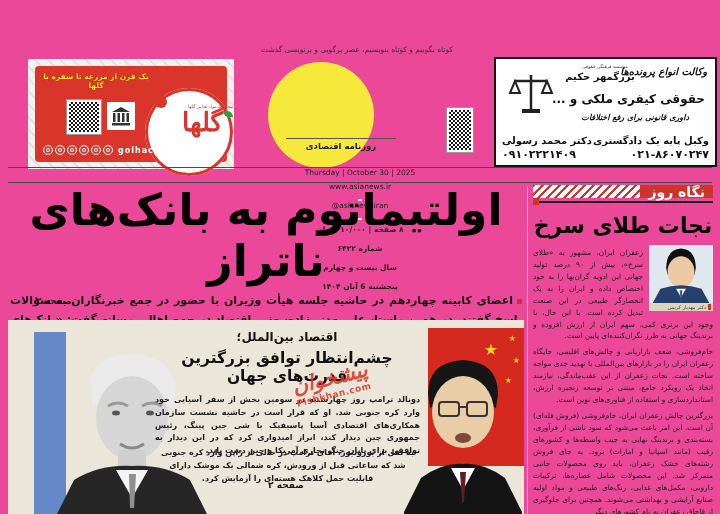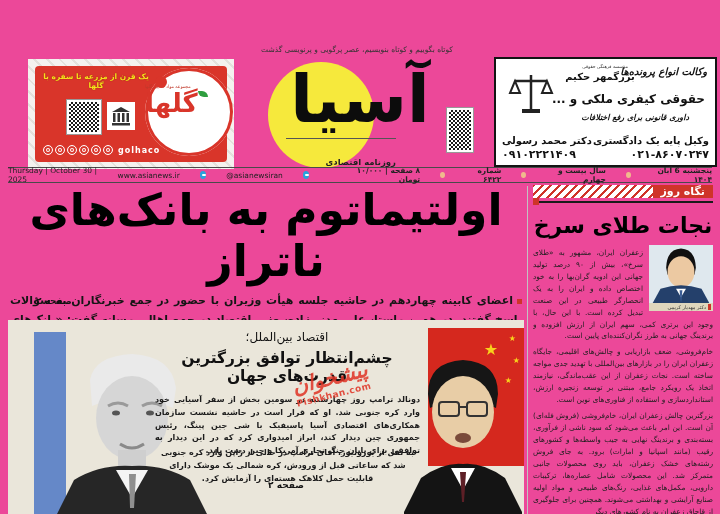--- a/index.html
+++ b/index.html
@@ -5,32 +5,32 @@
   html,body{margin:0;padding:0;background:#fff;}
   .page{position:relative;width:720px;height:514px;background:#ec4899;overflow:hidden;
         font-family:"DejaVu Sans",sans-serif;color:#111;}
   
   .tagline{position:absolute;left:248px;top:45px;width:218px;text-align:center;
            font-size:7.5px;color:#333;direction:rtl;}
   .logo-circle{position:absolute;left:268px;top:62px;width:106px;height:106px;
                border-radius:50%;background:#f6e93c;}
   .logo-text{position:absolute;left:240px;top:50px;width:240px;text-align:center;
              font-size:66px;font-weight:bold;color:#0c0c0c;line-height:1.5;}
-  .logo-sub{position:absolute;left:286px;top:138px;width:110px;text-align:right;
-            font-size:8.5px;font-weight:bold;color:#222;direction:rtl;border-top:1px solid #555;padding-top:18px;}
+  .logo-sub{position:absolute;left:286px;top:138px;width:110px;text-align:center;
+            font-size:8.5px;font-weight:bold;color:#222;direction:rtl;border-top:1px solid #555;padding-top:2px;}
   .qr{background:repeating-conic-gradient(#1a1a1a 0% 25%,#fff 0% 50%) 0 0/4px 4px;border:2px solid #fff;outline:1px solid #999;}
   .mast-qr{position:absolute;left:447px;top:108px;width:22px;height:40px;}
   
   .ad-golha{position:absolute;left:28px;top:59px;width:206px;height:110px;background:#f4f2ef;
             background-image:repeating-linear-gradient(45deg,#e3e1dc 0 2px,transparent 2px 9px);}
   .golha-inner{position:absolute;inset:7px;background:#d9352a;border-radius:4px;overflow:visible;}
   .golha-slogan{position:absolute;top:6px;right:76px;width:110px;text-align:center;color:#f9e11b;
                 font-size:7.5px;font-weight:bold;direction:rtl;text-shadow:0 0 1px #7a1410;}
-  .golha-circle{position:absolute;right:-6px;top:2px;width:88px;height:88px;background:#fff;
-                border-radius:50%;box-shadow:0 0 0 3px #d9352a inset;text-align:left;direction:rtl;}
+  .golha-circle{position:absolute;right:-6px;top:22px;width:88px;height:88px;background:#fff;
+                border-radius:50%;box-shadow:0 0 0 3px #d9352a inset;text-align:right;direction:rtl;font-family:Liberation Serif, serif;}
   .golha-circle-top{font-size:4.5px;color:#c0392b;margin-top:16px;}
   .golha-brand{font-size:26px;font-weight:bold;color:#d9352a;line-height:1.1;}
   .leaf{display:inline-block;width:10px;height:6px;background:#2f9e3f;border-radius:0 6px 0 6px;
         vertical-align:top;margin-top:2px;}
   .chef{position:absolute;top:8px;left:10px;width:12px;height:12px;border-radius:50%;background:#d9352a;}
   .golha-qr{position:absolute;left:32px;top:34px;width:30px;height:30px;}
   .golha-unesco{position:absolute;left:72px;top:36px;width:28px;height:28px;background:#fff;
                 display:flex;align-items:center;justify-content:center;}
   .golha-social{position:absolute;left:8px;bottom:7px;display:flex;gap:2px;align-items:center;}
   .soc-dot{width:8px;height:8px;border-radius:50%;border:1px solid #fff;background:#d9352a;
@@ -46,59 +46,59 @@
   .legal-logo{position:absolute;left:5px;top:6px;width:56px;height:58px;}
   .legal-l2{position:absolute;top:33px;right:10px;font-weight:bold;font-size:12px;}
   .legal-l3{position:absolute;top:53px;right:26px;font-family:"DejaVu Serif",serif;font-style:italic;
             font-weight:bold;font-size:8px;}
   .legal-cols{position:absolute;left:6px;right:6px;bottom:4px;direction:ltr;}
   .legal-row{display:flex;justify-content:space-between;font-weight:bold;}
   .legal-row.names{font-size:10px;margin-bottom:2px;}
   .legal-row.phones{font-size:11px;letter-spacing:.5px;}
   
   .date-bar{position:absolute;left:8px;right:8px;top:167px;height:14px;border-top:1px solid #4a4a4a;
-            border-bottom:1px solid #4a4a4a;display:flex;align-items:center;font-size:7.5px;color:#222;gap:20px;}
+            border-bottom:1px solid #4a4a4a;display:flex;align-items:center;font-size:7.5px;color:#222;gap:5px;flex-direction:column;}
   .db-spacer{flex:1;}
   .blue-ic{width:8px;height:8px;border-radius:50%;background:#2aa3dc;position:relative;}
   .blue-ic::after{content:"";position:absolute;left:2px;top:3px;width:4px;height:2px;background:#fff;border-radius:1px;}
   .orange-dot{width:6px;height:6px;border-radius:50%;background:#f0b98d;}
   .db-fa{direction:rtl;font-weight:bold;}
   
   .lead{position:absolute;left:10px;top:184px;width:512px;direction:rtl;}
   .lead-headline{font-size:44px;font-weight:bold;text-align:center;letter-spacing:-1px;color:#000;}
   .lead-body{margin-top:6px;font-size:11px;font-weight:bold;text-align:justify;line-height:1.7;color:#151515;}
   .red-bullet{display:inline-block;width:5px;height:5px;background:#cf3429;margin-left:4px;}
   .lead-last{text-align:center;font-size:9.5px;font-weight:bold;margin-top:2px;}
   .lead-page{position:absolute;left:36px;top:296px;font-size:9px;font-weight:bold;direction:rtl;}
   
   .feature{position:absolute;left:8px;top:320px;width:516px;height:194px;background:#eae6da;overflow:hidden;}
   .blue-strip{position:absolute;left:26px;top:12px;width:32px;height:182px;background:#6588c8;}
   .trump{position:absolute;left:42px;top:26px;width:160px;height:170px;}
   .china-flag{position:absolute;right:0;top:8px;width:96px;height:138px;background:#d5281e;}
   .star{position:absolute;color:#f8d21c;}
   .xi{position:absolute;right:2px;top:30px;width:118px;height:166px;}
-  .feature-kicker{position:absolute;left:150px;right:108px;top:10px;text-align:center;font-weight:normal;
+  .feature-kicker{position:absolute;left:150px;right:108px;top:10px;text-align:center;font-weight:bold;
                   font-size:12px;direction:rtl;}
   .feature-headline{position:absolute;left:140px;right:98px;top:29px;text-align:center;font-weight:bold;
                     font-size:15.5px;direction:rtl;}
   .watermark{position:absolute;left:258px;top:46px;width:130px;text-align:center;transform:rotate(-14deg);
              color:#e03325;opacity:.85;z-index:5;}
   .wm-fa{font-size:21px;font-weight:bold;font-style:italic;}
   .wm-en{font-size:9px;font-weight:bold;letter-spacing:.5px;}
   .feature-body1{position:absolute;left:147px;right:104px;top:74px;font-size:8px;font-weight:bold;
                  direction:rtl;text-align:justify;line-height:1.6;color:#1c1c1c;}
   .feature-body2{position:absolute;left:147px;right:104px;top:127px;font-size:8px;font-weight:bold;
                  direction:rtl;text-align:center;line-height:1.6;color:#1c1c1c;}
   .feature-page{position:absolute;left:200px;right:160px;top:160px;text-align:center;font-size:9px;
                 font-weight:bold;direction:rtl;}
   
   .col-divider{position:absolute;left:527px;top:186px;bottom:0;width:1px;background:#c2c2c2;}
   .day{position:absolute;left:533px;top:185px;width:180px;height:329px;direction:rtl;overflow:hidden;}
   .day-tab{display:flex;height:13px;}
-  .day-tab-label{background:#cf3429;color:#fff;font-size:11px;font-weight:bold;padding:0 8px;
+  .day-tab-label{background:#cf3429;color:#fff;font-size:14px;font-weight:bold;padding:0 8px;
                  display:flex;align-items:center;}
   .day-tab-stripes{flex:1;background:repeating-linear-gradient(135deg,#cf3429 0 2px,#fff 2px 6px);}
   .day-rule{margin-top:3px;border-top:2px solid #1a1a1a;position:relative;}
   .day-dot{position:absolute;left:-1px;top:-5px;width:7px;height:7px;background:#cf3429;}
   .day-h{margin-top:9px;text-align:center;font-size:22px;font-weight:bold;line-height:1.3;color:#000;}
   .day-photo{float:right;width:64px;margin:4px 0 2px 6px;}
   .day-photo-img{width:64px;height:58px;background:#dfe8ee;display:block;}
   .day-caption{background:#ded6bc;font-size:5px;color:#333;padding:1px 2px;display:flex;
                align-items:center;gap:2px;direction:rtl;}
   .cap-mark{width:3px;height:6px;background:#cf3429;flex:none;}
@@ -107,21 +107,20 @@
   
   .unesco-svg{width:22px;height:22px;}
 </style>
 </head>
 <body>
 
 <div class="page">
 
   <div class="tagline">کوتاه بگوییم و کوتاه بنویسیم، عصر پرگویی و پرنویسی گذشت</div>
   <div class="logo-circle"></div>
-  <div class="logo-text">آسیا</div>
   <div class="logo-sub">روزنامه اقتصادی</div>
   <div class="mast-qr qr"></div>
 
   <div class="ad-golha">
     <div class="golha-inner">
       <div class="golha-slogan">یک قرن از مزرعه تا سفره با گلها</div>
       <div class="golha-qr qr"></div>
       <div class="golha-unesco">
         <svg class="unesco-svg" viewBox="0 0 22 22">
             <path d="M2,7 L11,2 L20,7 Z" fill="#333"></path>

